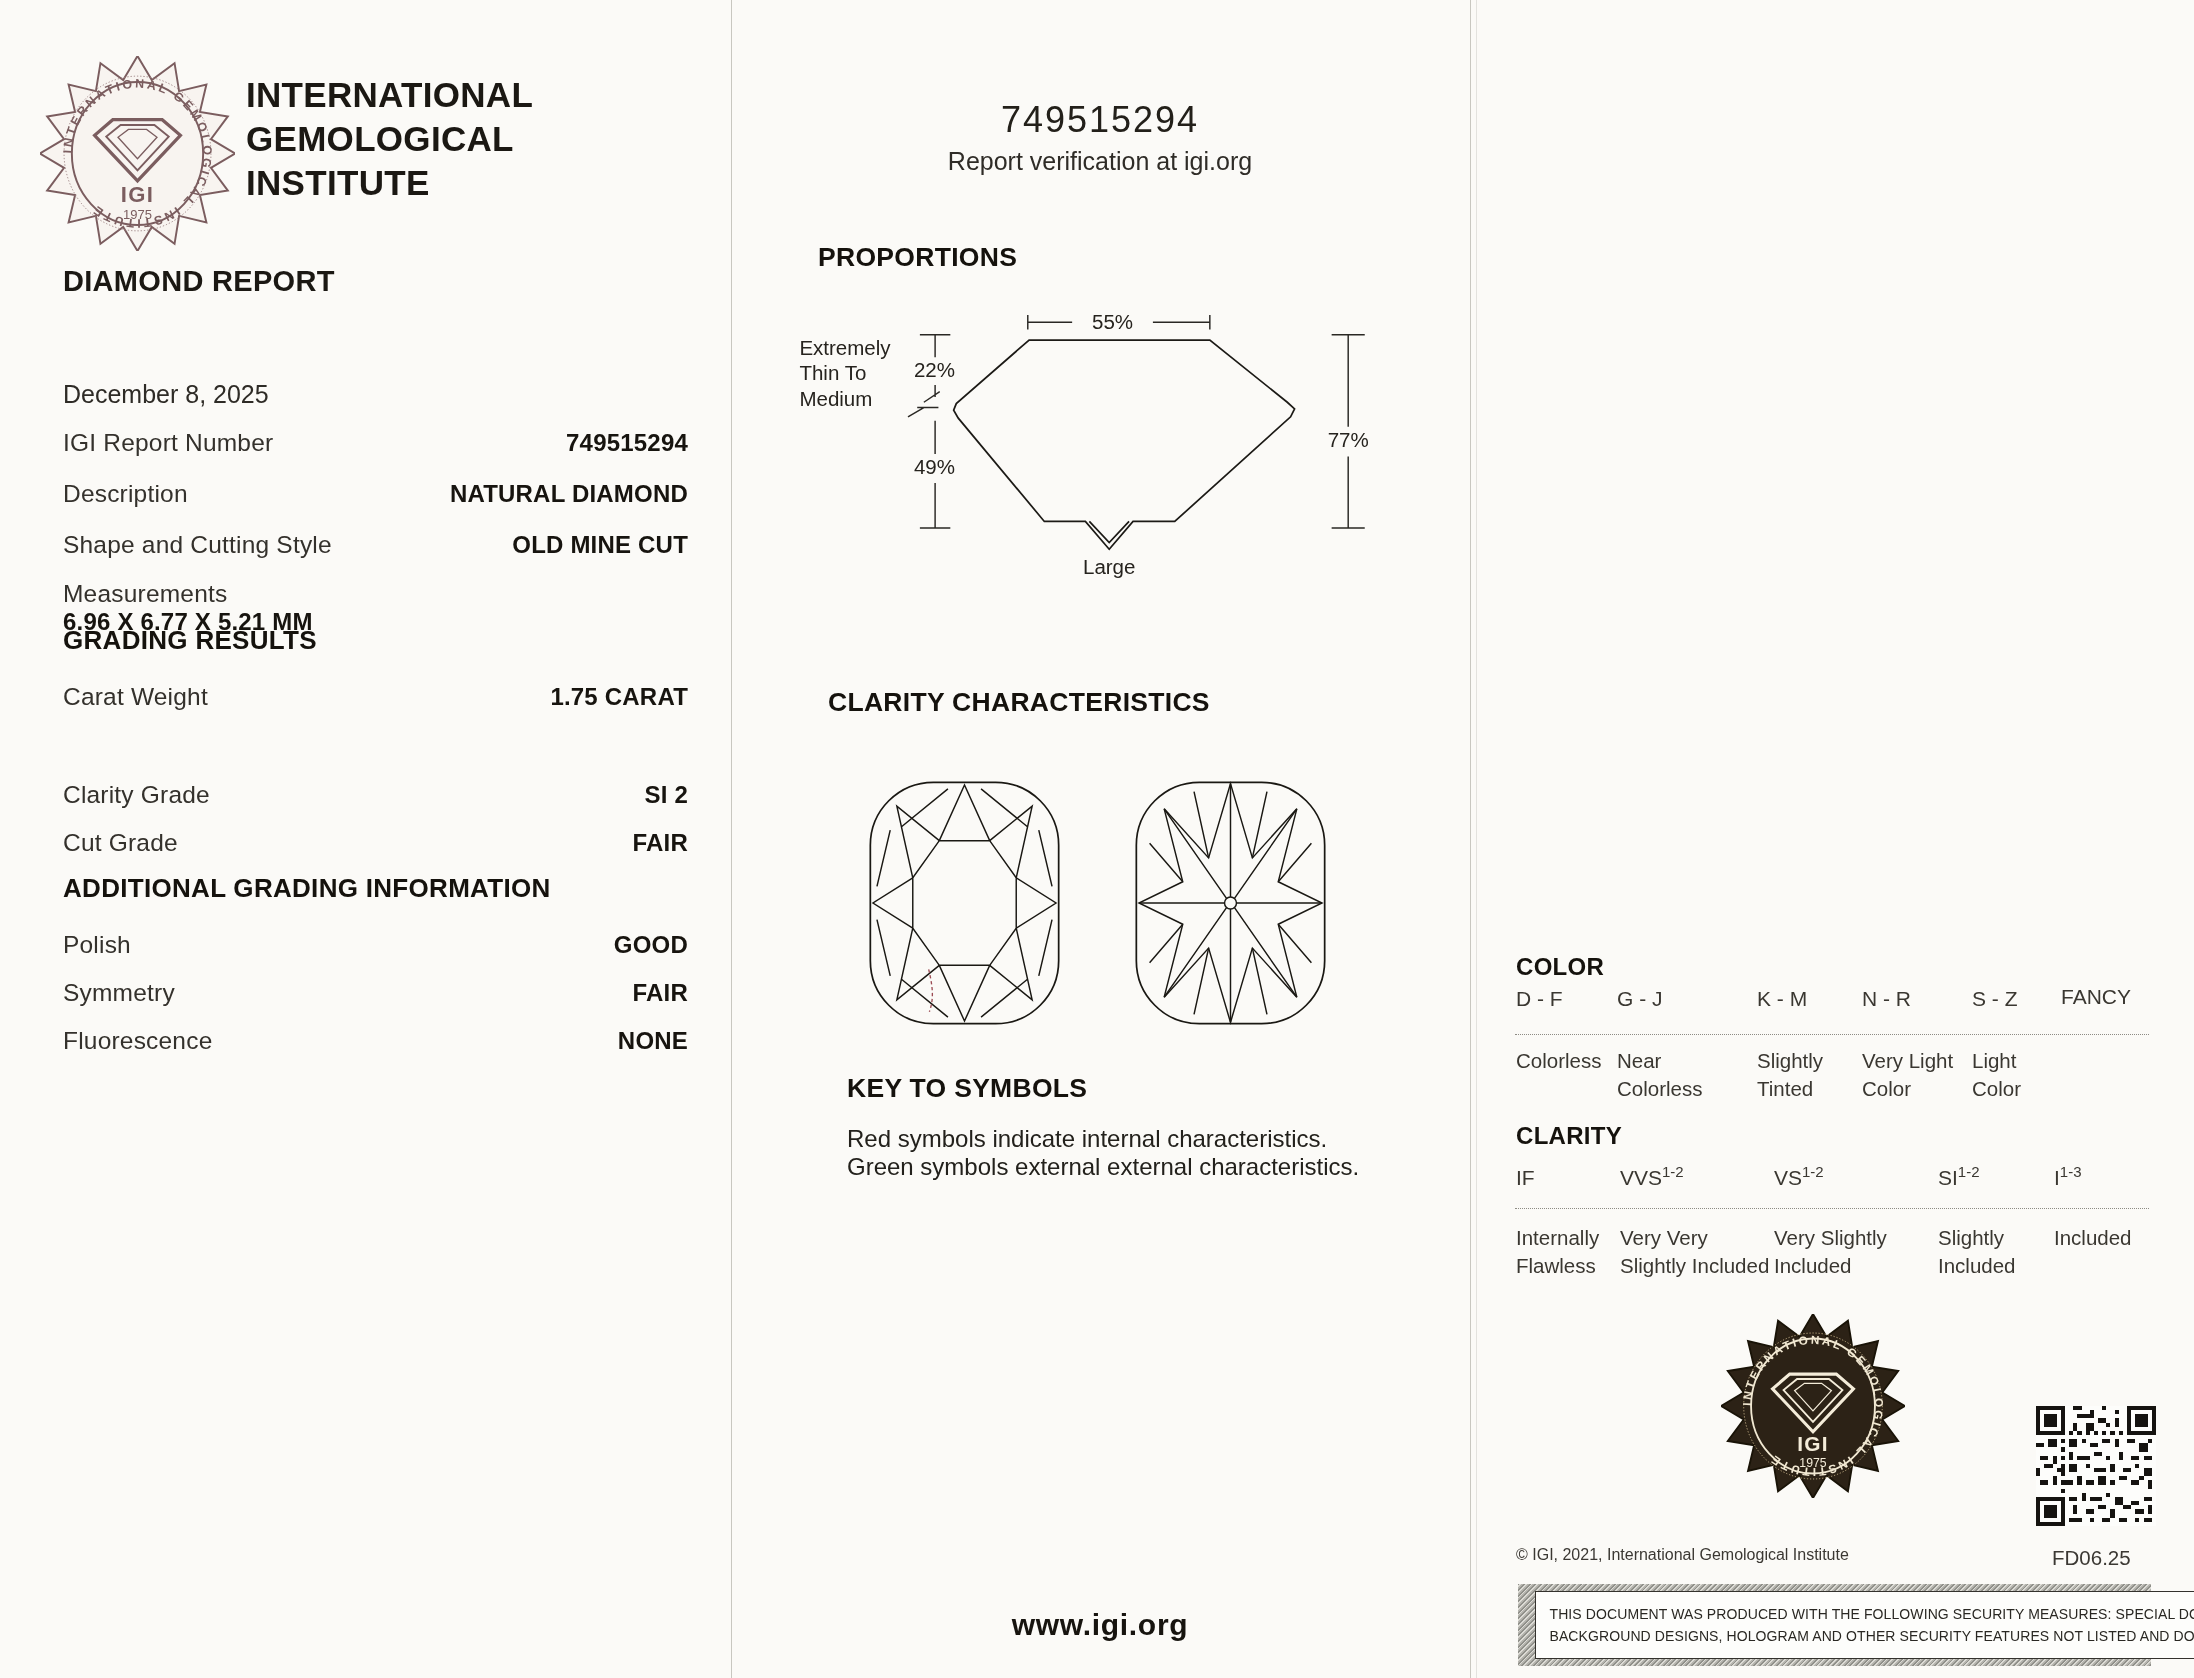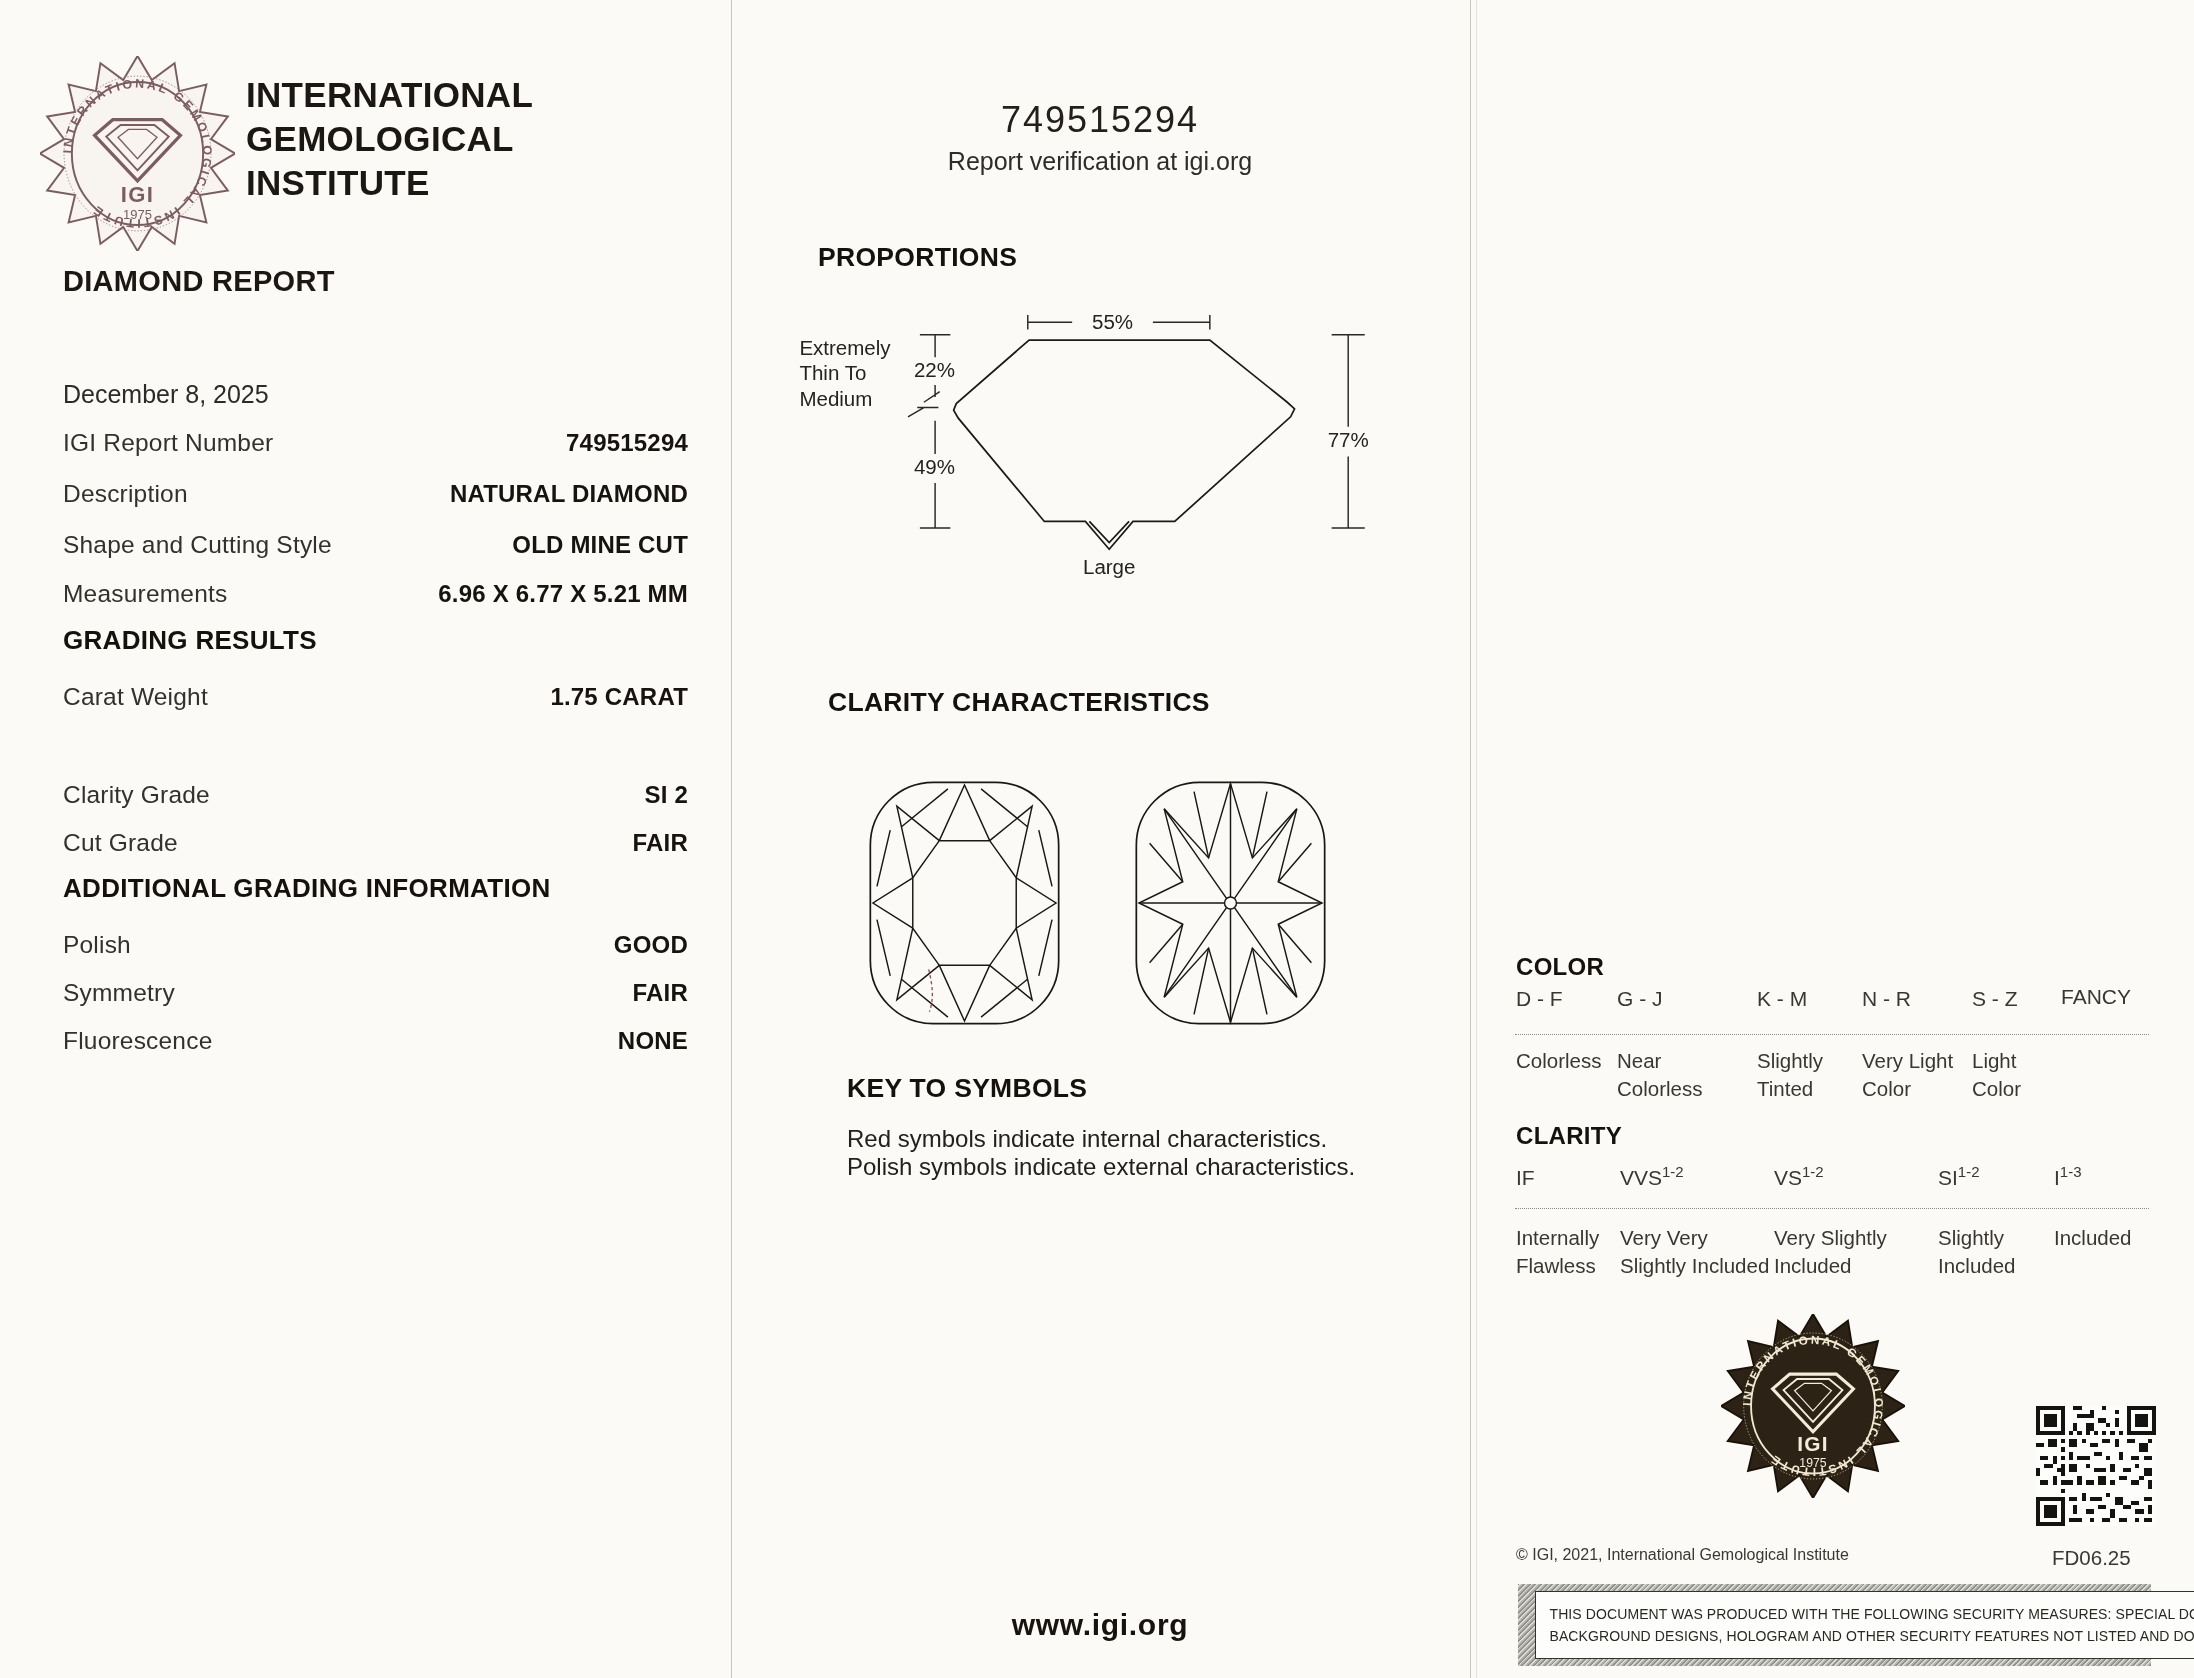--- a/index.html
+++ b/index.html
@@ -79,21 +79,21 @@
       <span class="val">749515294</span>
     </div>
     <div class="row" style="top:531px;">
       <span class="lbl">Shape and Cutting Style</span>
       <span class="val">OLD MINE CUT</span>
     </div>
     <div class="row" style="top:480px;">
       <span class="lbl">Description</span>
       <span class="val">NATURAL DIAMOND</span>
     </div>
-    <div class="row" style="top:580px;">
+    <div class="row" style="top:580px;flex-direction:column;">
       <span class="lbl">Measurements</span>
       <span class="val">6.96 X 6.77 X 5.21 MM</span>
     </div>
 
     <div class="abs hdr" style="left:63px;top:625px;">GRADING RESULTS</div>
 
     <div class="row" style="top:683px;">
       <span class="lbl">Carat Weight</span>
       <span class="val">1.75 CARAT</span>
     </div>
@@ -173,21 +173,21 @@
       <g fill="none" stroke="#1a1813" stroke-width="2.2">
         <polygon points="150,10 183,122 250,48 222,158 288,190 222,222 250,332 183,258 150,370 117,258 50,332 78,222 12,190 78,158 50,48 117,122"></polygon>
         <path d="M 150,181 L 150,10 M 150,199 L 150,370 M 159,190 L 288,190 M 141,190 L 12,190 M 156,183 L 250,48 M 144,183 L 50,48 M 156,197 L 250,332 M 144,197 L 50,332"></path>
         <path d="M 183,122 L 205,22 M 222,158 L 272,100 M 222,222 L 272,280 M 183,258 L 205,358 M 117,258 L 95,358 M 78,222 L 28,280 M 78,158 L 28,100 M 117,122 L 95,22"></path>
       </g>
       <circle cx="150" cy="190" r="9" fill="#fbfaf7" stroke="#1a1813" stroke-width="2.2"></circle>
     </svg>
 
     <div class="abs mid-hdr" style="left:116px;top:1073px;">KEY TO SYMBOLS</div>
     <div class="abs key-line" style="left:116px;top:1125px;">Red symbols indicate internal characteristics.</div>
-    <div class="abs key-line" style="left:116px;top:1153px;">Polish symbols indicate external characteristics.</div>
+    <div class="abs key-line" style="left:116px;top:1153px;">Green symbols external external characteristics.</div>
 
     <div class="abs website" style="left:0;top:1608px;width:738px;">www.igi.org</div>
   </div>
 
   <div class="abs" style="left:1470px;top:0;width:725px;height:1678px;">
 
     <div class="abs scale-hdr" style="left:46px;top:953px;">COLOR</div>
     <div class="abs grade" style="left:46px;top:987px;">D - F</div>
     <div class="abs grade" style="left:147px;top:987px;">G - J</div>
     <div class="abs grade" style="left:287px;top:987px;">K - M</div>

